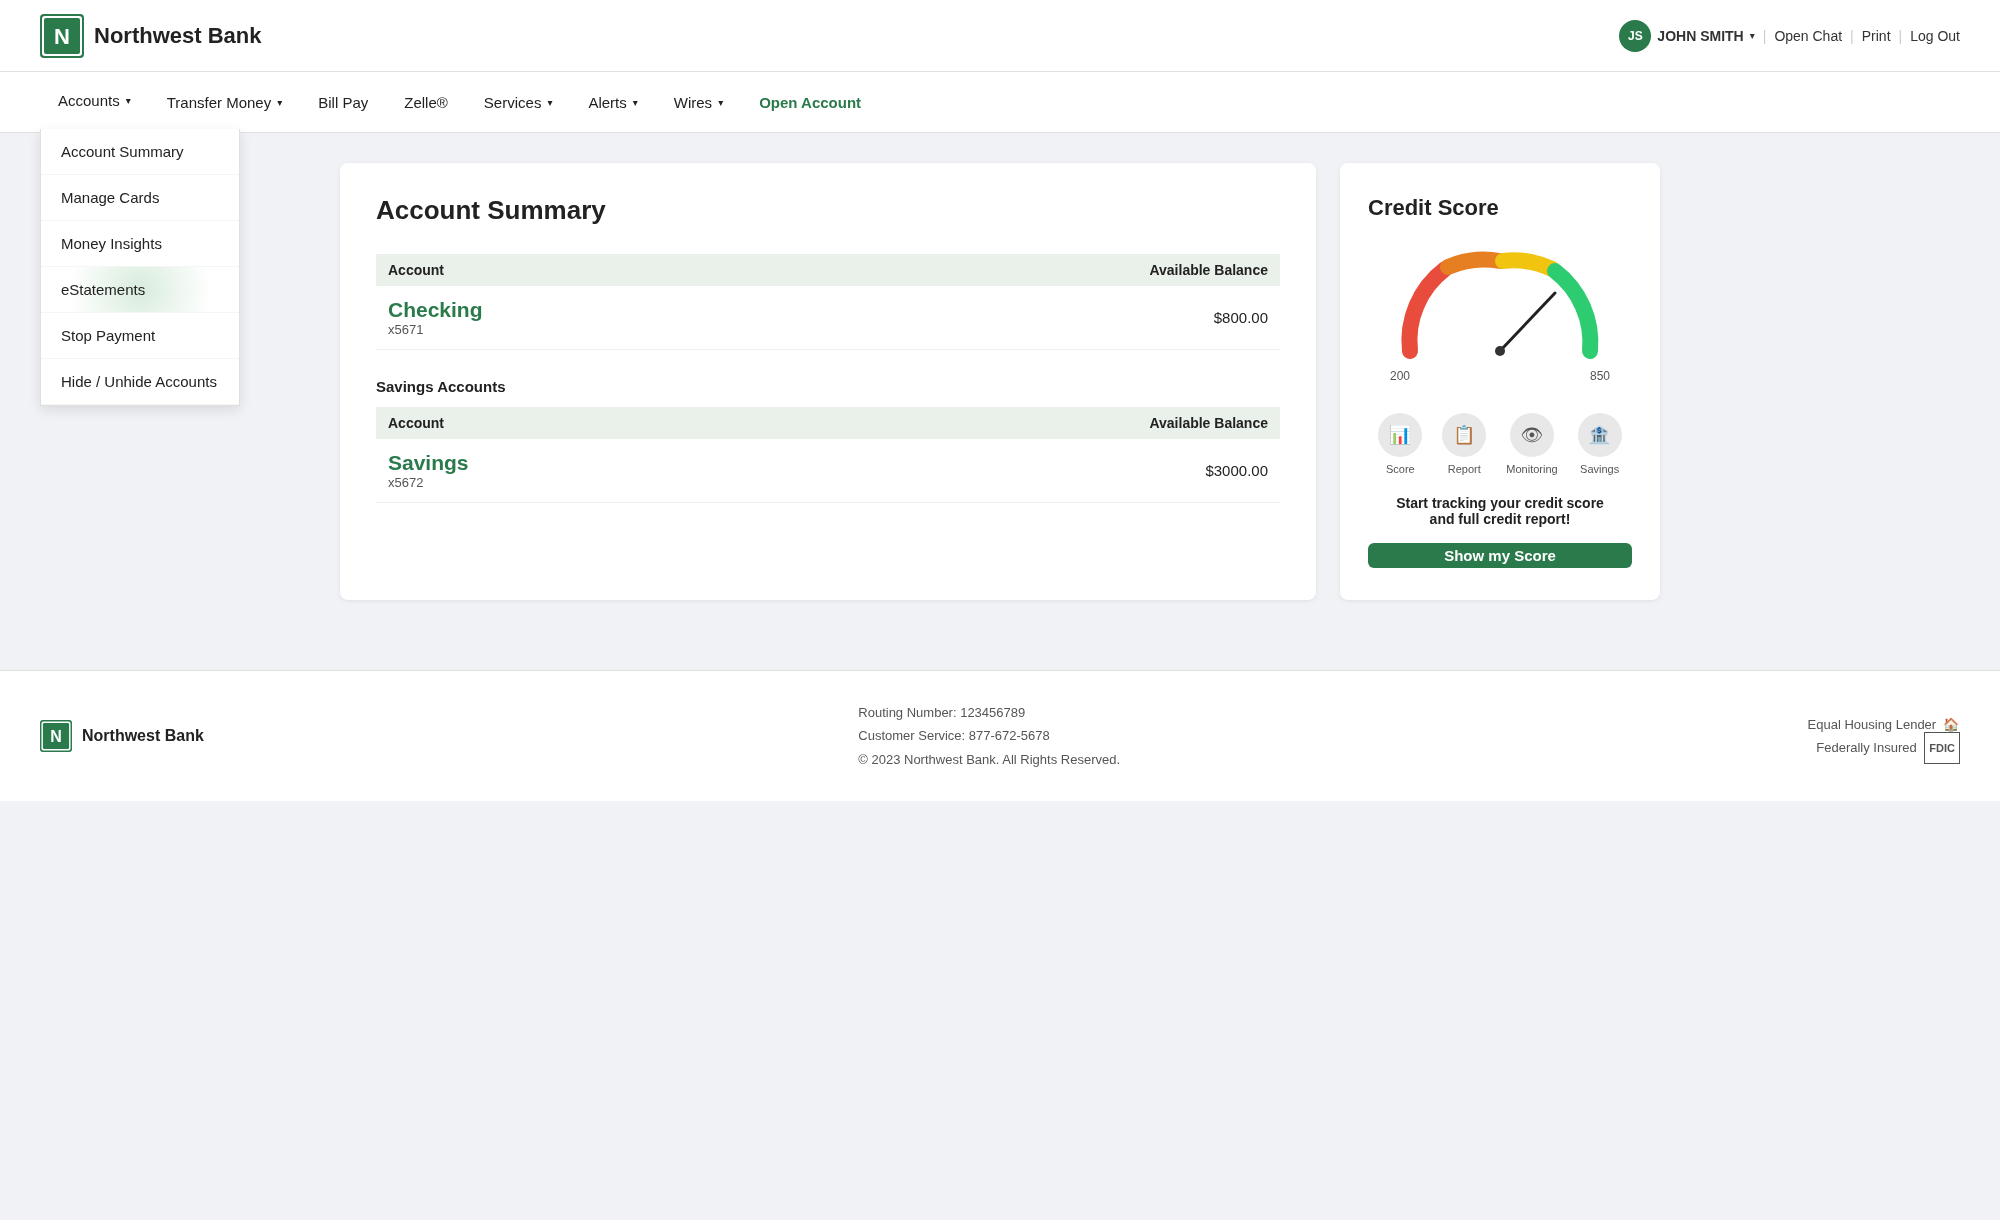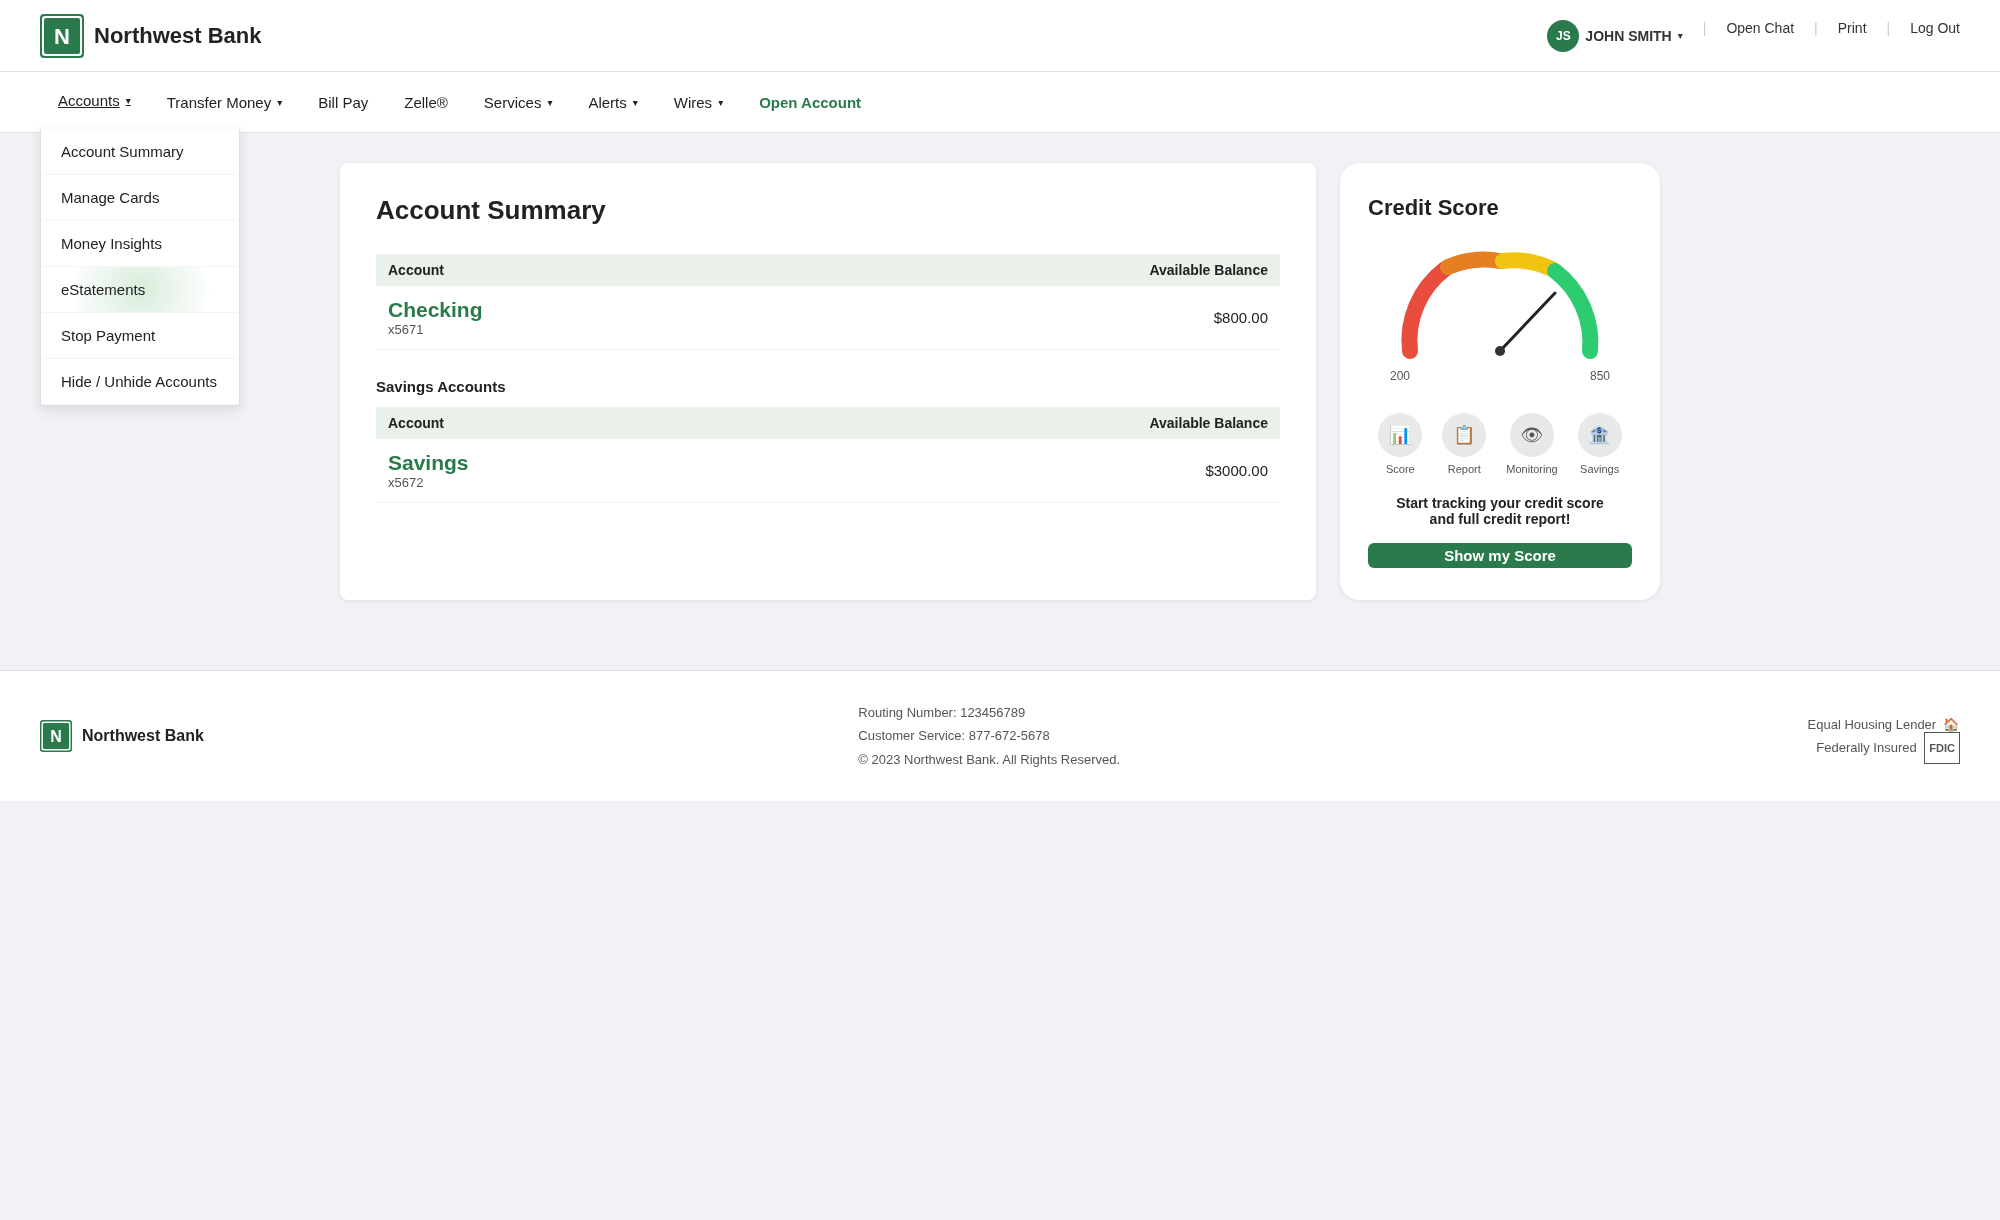--- a/index.html
+++ b/index.html
@@ -19,21 +19,22 @@
       display: flex;
       align-items: center;
       gap: 10px;
     }
     .logo-icon {
       width: 44px;
       height: 44px;
     }
     .header-right {
       display: flex;
-      gap: 20px;
+      align-items: center;
+      gap: 8px;
       font-size: 14px;
       color: #333;
     }
     .user-badge {
       background: #2a7a4b;
       color: #fff;
       border-radius: 50%;
       width: 32px;
       height: 32px;
       display: flex;
@@ -68,21 +69,20 @@
       padding: 20px 18px;
       font-size: 15px;
       color: #222;
       cursor: pointer;
       font-weight: 500;
       white-space: nowrap;
       position: relative;
     }
     .nav-item.active {
       border-bottom: 3px solid #0ea5e9;
-      text-decoration: underline;
     }
     .nav-item.green { color: #2a7a4b; font-weight: 600; }
     .nav-item .chevron { font-size: 10px; margin-left: 2px; }
 
     
     .dropdown {
       position: absolute;
       top: 100%;
       left: 0;
       background: #fff;
@@ -152,21 +152,21 @@
       align-items: center;
     }
     .account-name { color: #2a7a4b; font-size: 21px; font-weight: 600; cursor: pointer; }
     .account-number { font-size: 13px; color: #555; }
     .account-balance { font-size: 15px; color: #222; font-weight: 500; }
     .section-gap { margin-top: 28px; }
 
     
     .credit-card {
       background: #fff;
-      border-radius: 20px;
+      border-radius: 8px;
       padding: 32px 28px;
       width: 320px;
       box-shadow: 0 1px 4px rgba(0,0,0,0.08);
       display: flex;
       flex-direction: column;
       align-items: center;
     }
     .credit-card h2 {
       font-size: 22px;
       font-weight: 700;

